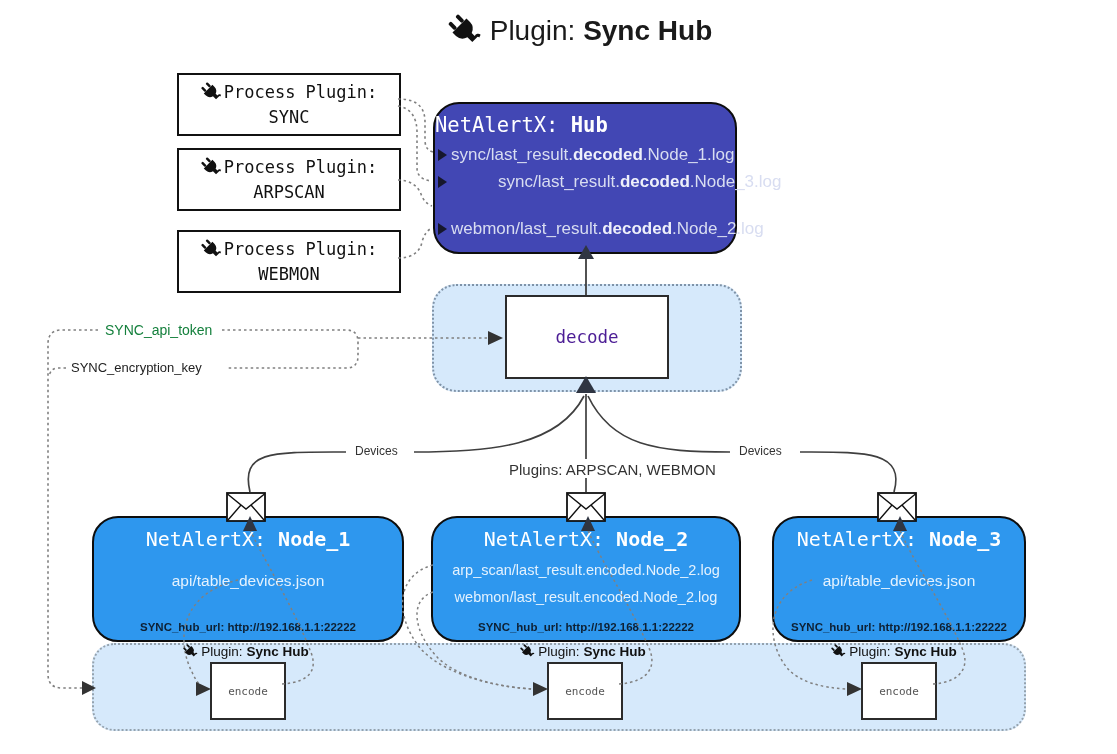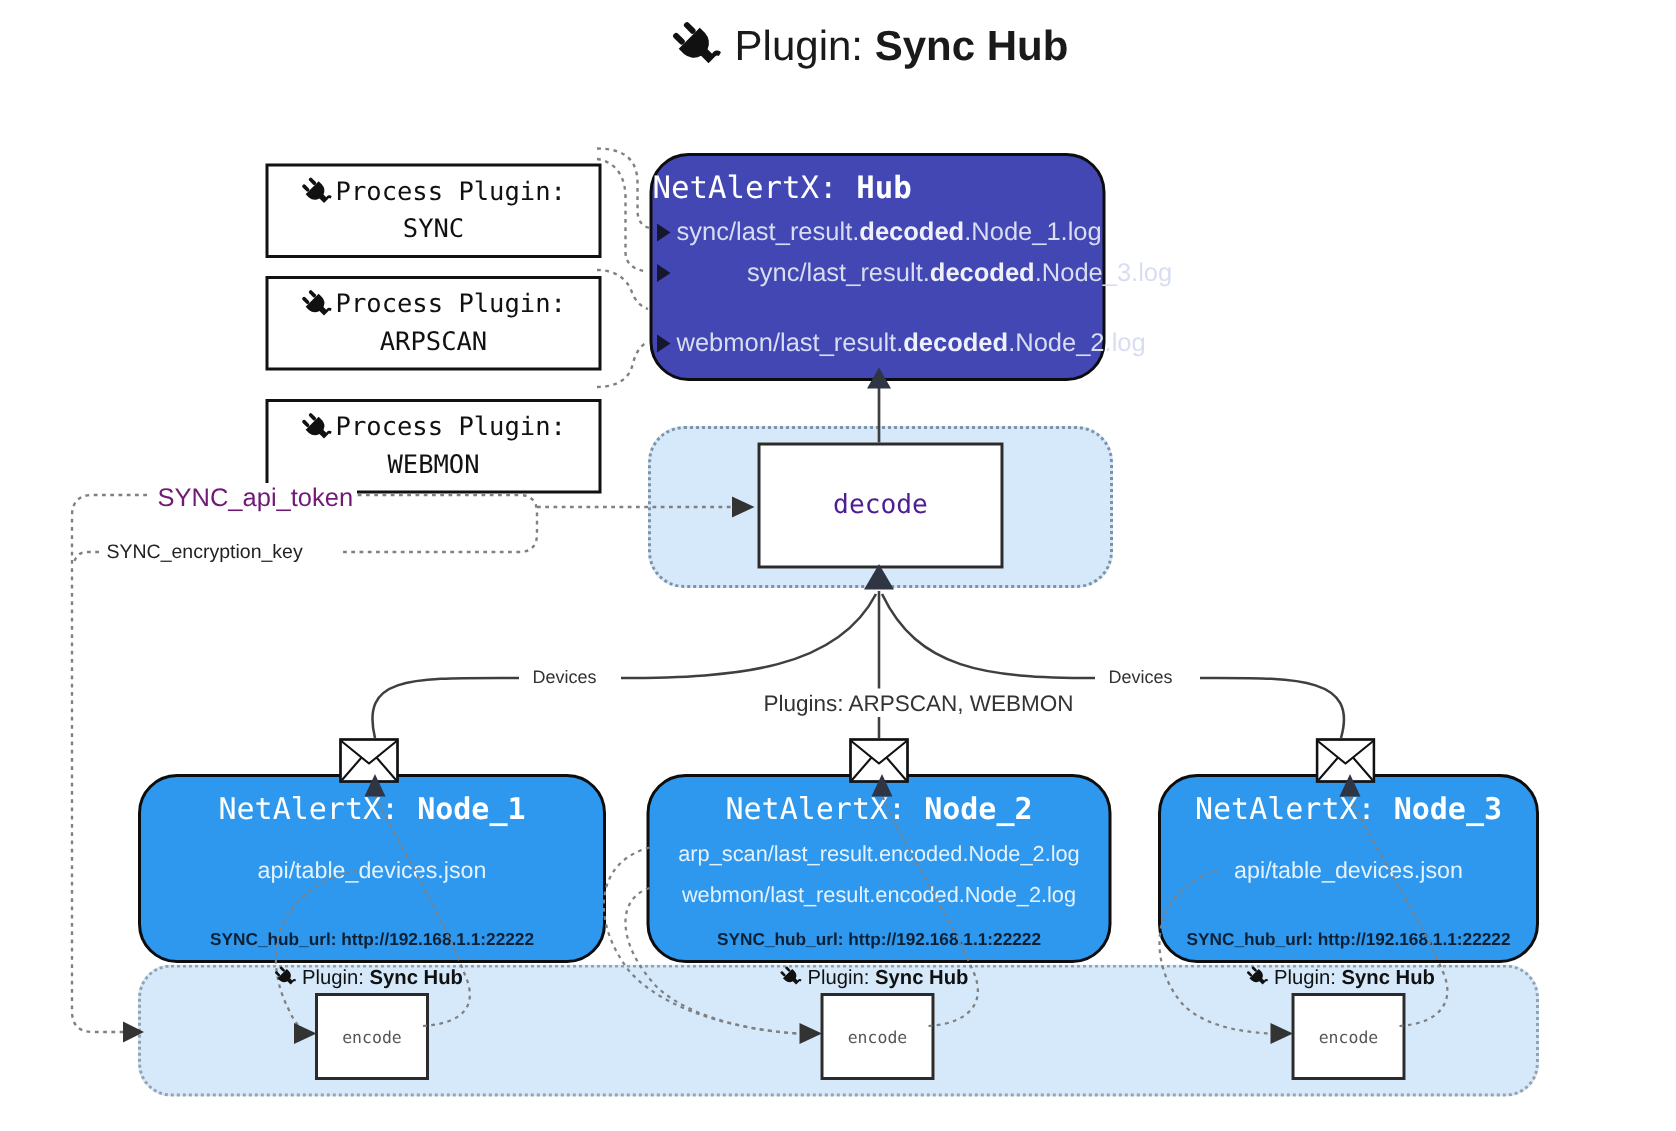--- a/index.html
+++ b/index.html
@@ -5,21 +5,21 @@
   html,body{margin:0;padding:0;background:#ffffff;}
   .stage{position:relative;width:1117px;height:754px;background:#fff;
          font-family:"Liberation Sans",sans-serif;overflow:hidden;}
   
   .title{position:absolute;left:0;top:14px;width:1160px;display:flex;justify-content:center;
          align-items:center;gap:8px;font-size:28px;color:#1a1a1a;}
   .title b{font-weight:700;}
   
   .pbox{position:absolute;left:177px;width:220px;height:59px;background:#fff;border:2px solid #111;
         font-family:"DejaVu Sans Mono",monospace;font-size:17px;color:#111;
-        display:flex;flex-direction:column;align-items:center;justify-content:center;line-height:1.45;margin-top:36px;}
+        display:flex;flex-direction:column;align-items:center;justify-content:center;line-height:1.45;}
   .pbox .l1{display:flex;align-items:center;gap:2px;}
   
   .hub{position:absolute;left:433px;top:102px;width:300px;height:148px;background:#4247b4;
        border:2px solid #0d0d0d;border-radius:26px;z-index:1;}
   .hub-title{position:absolute;left:0;top:9px;width:100%;text-align:left;color:#fff;
              font-family:"DejaVu Sans Mono",monospace;font-size:20.5px;}
   .hub-title b,.ntitle b{font-weight:700;}
   .hline{position:absolute;left:3px;right:4px;display:flex;align-items:center;
          font-size:17px;color:#d8ddf1;white-space:nowrap;}
   .hline b{font-weight:700;color:#eef0fa;}
@@ -180,21 +180,21 @@
   </div>
 
   <div class="panel" style="left:432px;top:284px;width:306px;height:104px;"></div>
   <div class="wbox" style="left:505px;top:295px;width:160px;height:80px;font-size:17.5px;color:#4c1d95;">
     <span>decode</span>
   </div>
 
   <div class="wlabel" style="left:352px;top:444px;font-size:12px;">Devices</div>
   <div class="wlabel" style="left:736px;top:444px;font-size:12px;">Devices</div>
   <div class="wlabel" style="left:506px;top:461px;font-size:15px;">Plugins: ARPSCAN, WEBMON</div>
-  <div class="wlabel" style="left:102px;top:322px;font-size:17px;color:#701a75;">SYNC_api_token</div>
+  <div class="wlabel" style="left:102px;top:322px;font-size:14px;color:#15803d;">SYNC_api_token</div>
   <div class="wlabel" style="left:68px;top:360px;font-size:13px;color:#222;">SYNC_encryption_key</div>
 
   <svg class="env" style="left:226px;" width="40" height="30" viewBox="0 0 40 30">
       <use href="#env-shape"></use>
     </svg>
   <svg class="env" style="left:566px;" width="40" height="30" viewBox="0 0 40 30">
       <use href="#env-shape"></use>
     </svg>
   <svg class="env" style="left:877px;" width="40" height="30" viewBox="0 0 40 30">
       <use href="#env-shape"></use>

